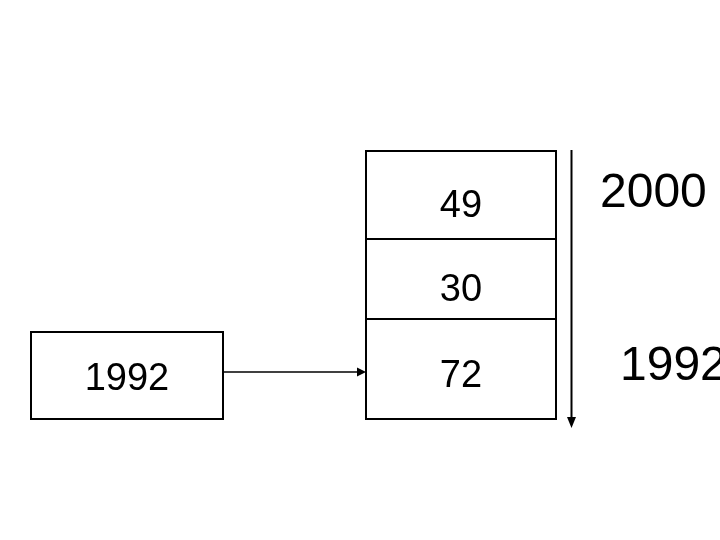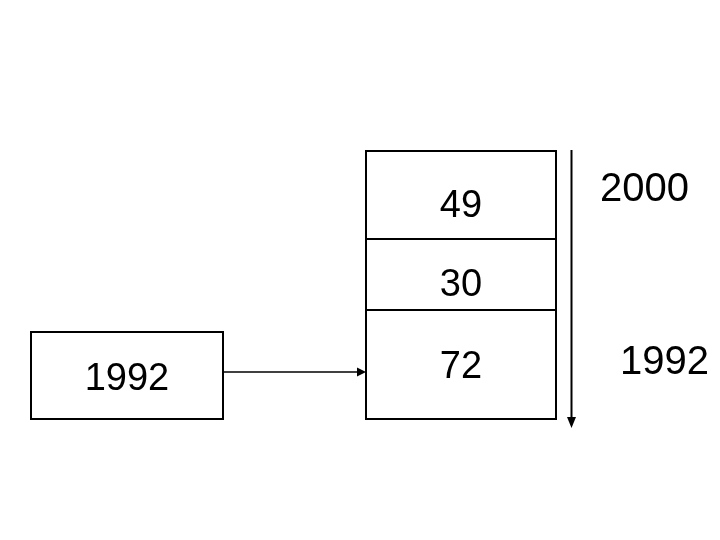--- a/index.html
+++ b/index.html
@@ -46,25 +46,25 @@
     display: flex;
     align-items: center;
     justify-content: center;
     font-size: 38px;
     padding-top: 18px;
   }
   .stack-row + .stack-row {
     border-top: 2px solid #000000;
   }
   .row-0 { height: 86px; }
-  .row-1 { height: 71px; }
+  .row-1 { height: 80px; }
   .row-2 { height: 93px; }
   .year-label {
     position: absolute;
-    font-size: 40px;
+    font-size: 48px;
     line-height: 1;
     white-space: nowrap;
   }
   .year-0 { left: 600px; top: 167px; }
   .year-1 { left: 610px; top: 257px; }
   .year-2 { left: 620px; top: 340px; }
   .h-arrow {
     position: absolute;
     left: 222px;
     top: 362px;

